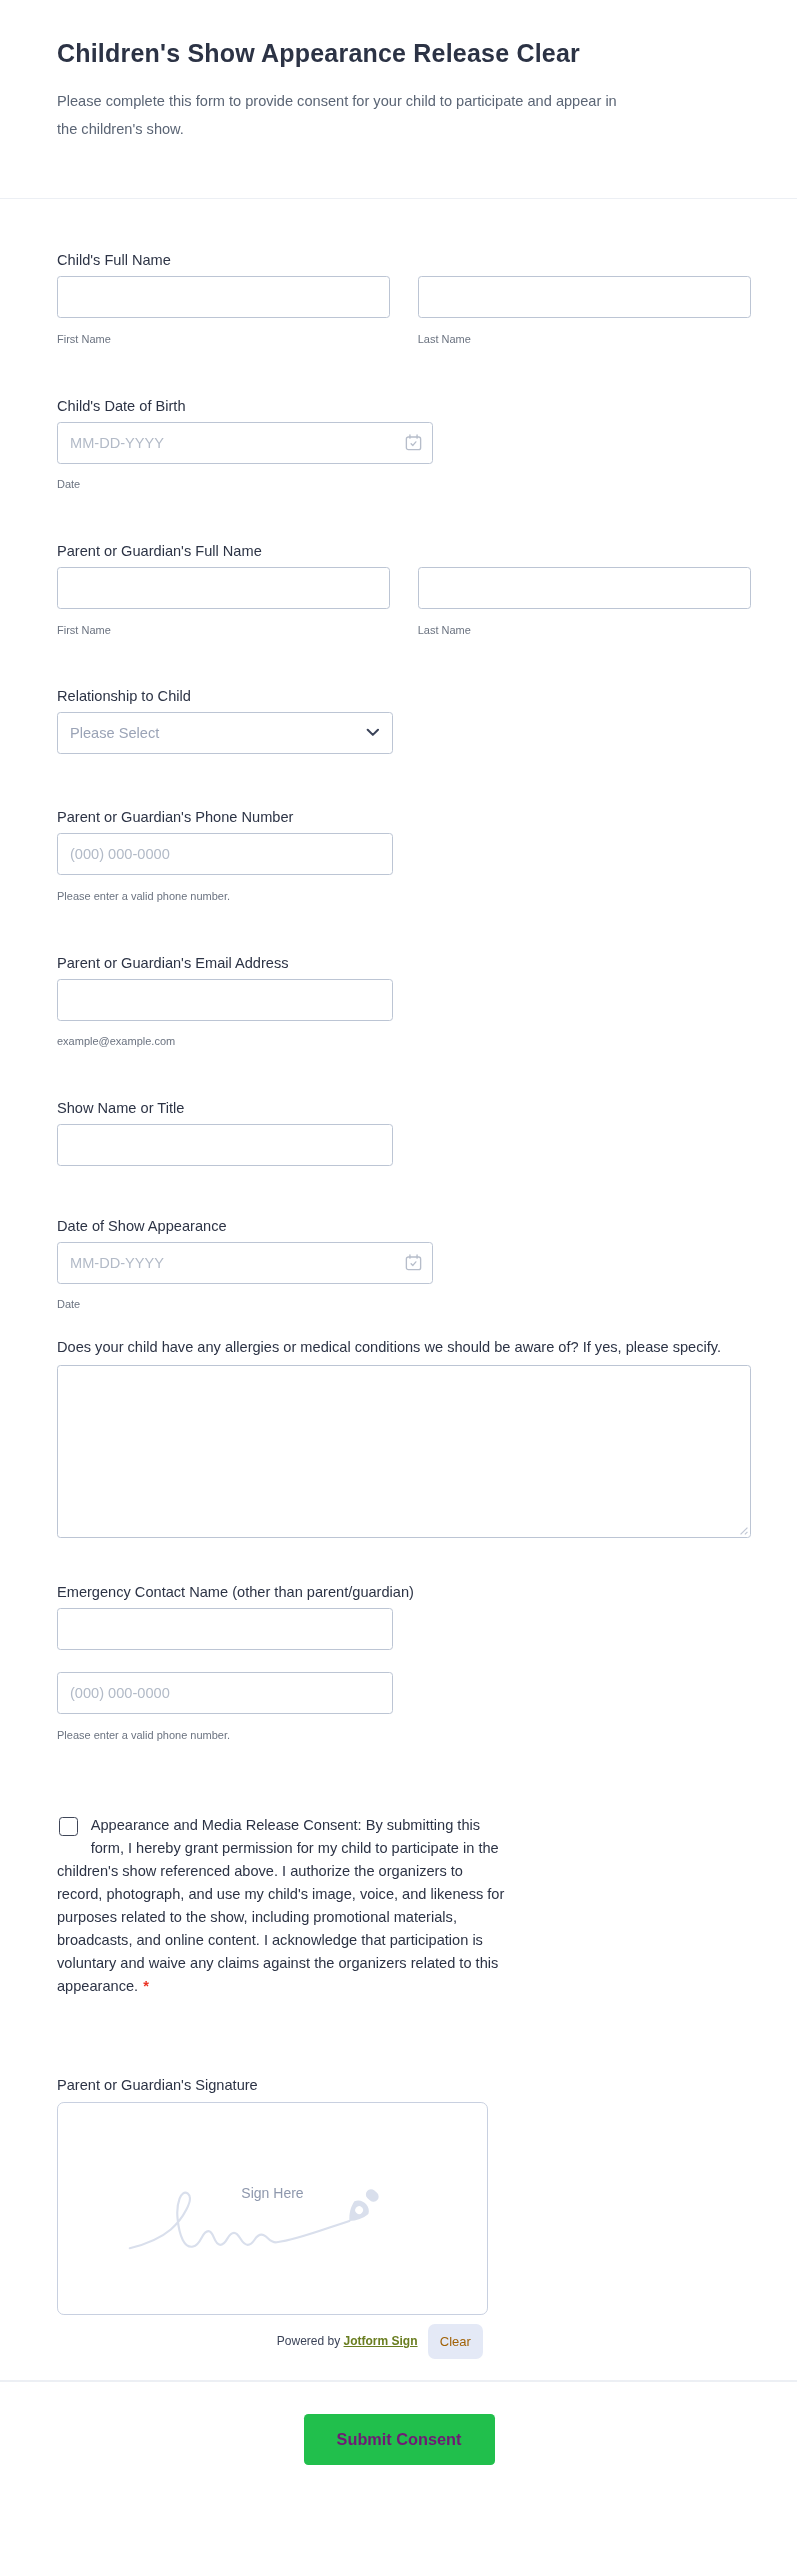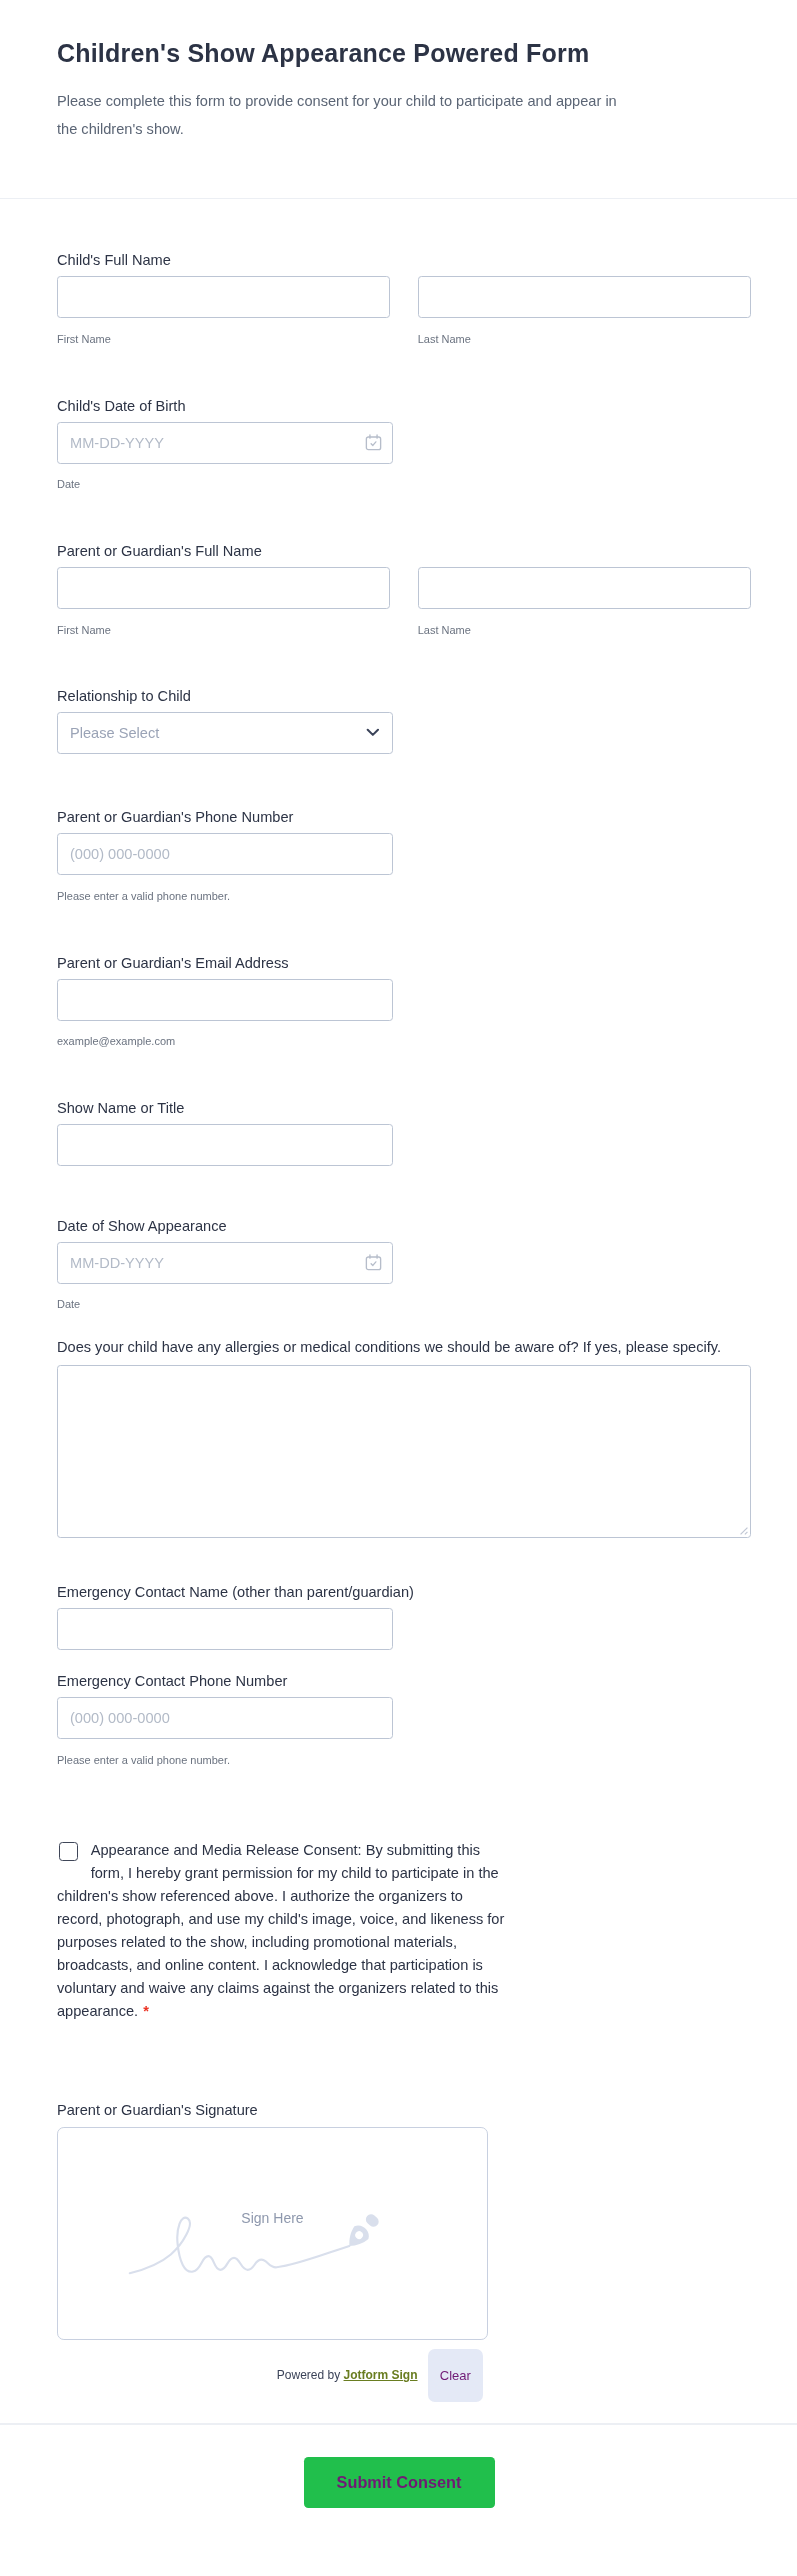--- a/index.html
+++ b/index.html
@@ -42,21 +42,21 @@
   }
   .text-input::placeholder, .area-input::placeholder { color: #b2bac7; opacity: 1; }
   .narrow { width: 336px; }
 
   .sub-label {
     display: block; margin-top: 13.7px; font-size: 11px; line-height: 14.6px;
     color: #6b7380; font-weight: 400;
   }
 
   
-  .date-wrap { position: relative; width: 336px; }
+  .date-wrap { position: relative; width: 376px; }
   .date-wrap .text-input { width: 100%; padding-right: 38px; }
   .cal-icon { position: absolute; right: 10.3px; top: 11px; width: 19px; height: 19px; cursor: pointer; }
 
   
   .select-box {
     position: relative; width: 336px; height: 42px; border: 0.9px solid #bcc5d4;
     border-radius: 3.4px; background: #fff; cursor: pointer;
     display: flex; align-items: center; padding: 0 34px 0 12px;
   }
   .select-value { font-size: 14.6px; color: #9aa3b6; }
@@ -93,39 +93,39 @@
     font-size: 14px; color: #8e98ad; pointer-events: none;
   }
   .sig-art { position: absolute; inset: 0; pointer-events: none; }
   .sig-footer {
     width: 431px; margin-top: 8.6px; display: flex; justify-content: flex-end;
     align-items: center; gap: 10.3px; padding-right: 5.1px;
   }
   .powered { font-size: 12px; color: #3b4358; }
   .powered b { color: #697d20; font-weight: 700; text-decoration: underline; }
   .clear-btn {
-    border: none; background: #e4e9f6; color: #701a75; font-family: inherit;
-    font-size: 13px; padding: 19px 12px; border-radius: 6.9px; cursor: pointer;
+    border: none; background: #e4e9f6; color: #a16207; font-family: inherit;
+    font-size: 13px; padding: 10px 12px; border-radius: 6.9px; cursor: pointer;
   }
 
   
   .submit-row { padding: 32px 0 44px 0; display: flex; justify-content: center; }
   .submit-btn {
     width: 191px; height: 51px; border: none; border-radius: 4.3px;
     background: #21bf4c; color: #701a75; font-family: inherit;
     font-size: 16.3px; font-weight: 600; cursor: pointer;
   }
 </style>
 </head>
 <body>
 
 <div class="page">
 
   <header class="form-header">
-    <h1 class="form-title">Children's Show Appearance Powered Form</h1>
+    <h1 class="form-title">Children's Show Appearance Release Clear</h1>
     <p class="form-subtitle">Please complete this form to provide consent for your child to participate and appear in the children's show.</p>
   </header>
   <div class="divider"></div>
 
   <main class="form-body">
 
     <div class="q">
       <label class="q-label">Child's Full Name</label>
       <div class="cols">
         <div class="col">
@@ -218,21 +218,20 @@
         </svg>
       </div>
     </div>
 
     <div class="q q-emergency-name">
       <label class="q-label">Emergency Contact Name (other than parent/guardian)</label>
       <input type="text" class="text-input narrow" style="">
     </div>
 
     <div class="q q-emergency-phone">
-      <label class="q-label">Emergency Contact Phone Number</label>
       <input type="text" class="text-input narrow" placeholder="(000) 000-0000" style="">
       <span class="sub-label">Please enter a valid phone number.</span>
     </div>
 
     <div class="consent-block">
       <div class="consent-text">
         <span class="checkbox" role="checkbox" aria-checked="false"></span><span>Appearance and Media Release Consent: By submitting this form, I hereby grant permission for my child to participate in the children's show referenced above. I authorize the organizers to record, photograph, and use my child's image, voice, and likeness for purposes related to the show, including promotional materials, broadcasts, and online content. I acknowledge that participation is voluntary and waive any claims against the organizers related to this appearance.</span><span class="req-star">*</span>
       </div>
     </div>
 

